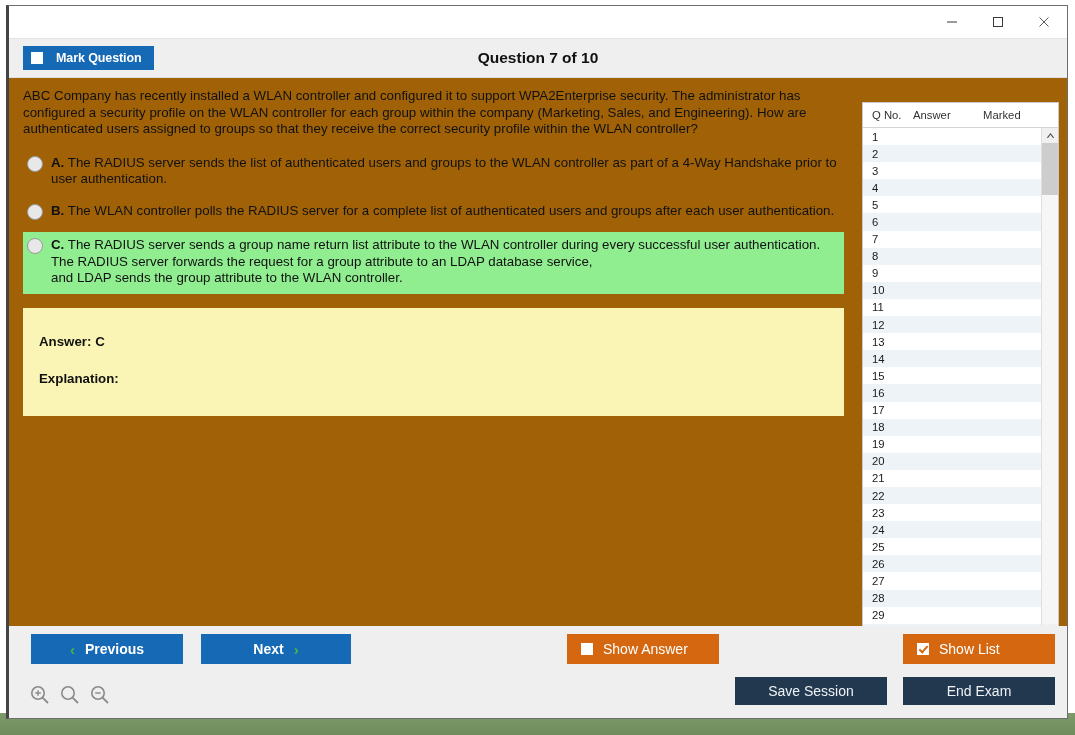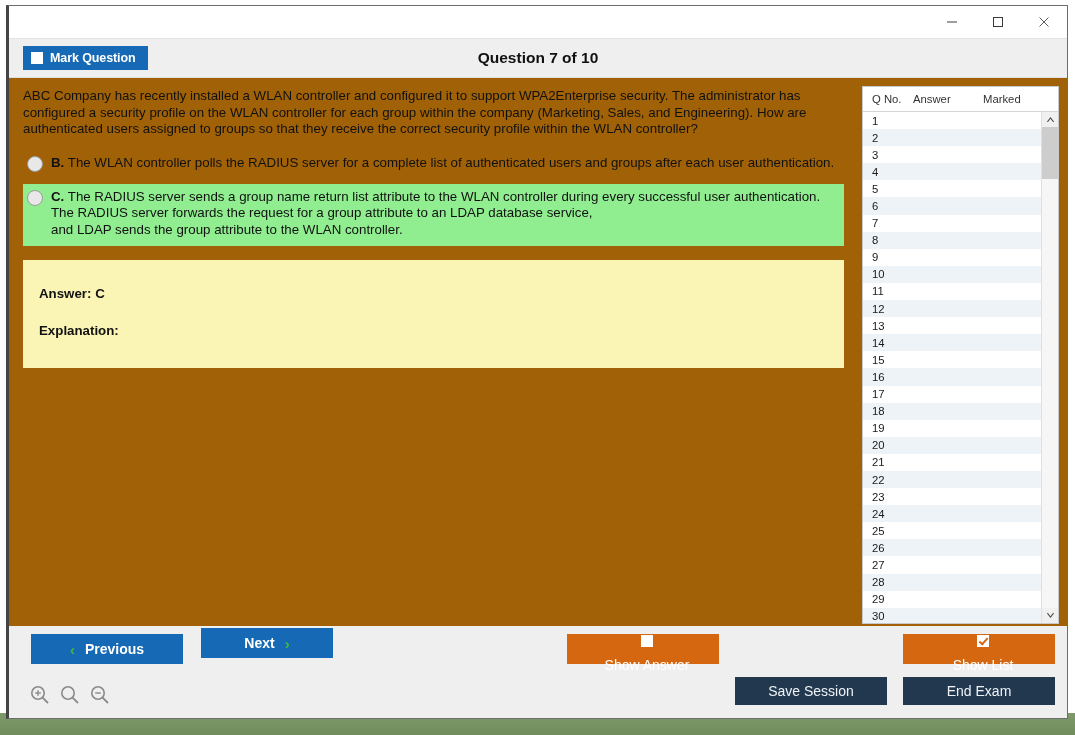--- a/index.html
+++ b/index.html
@@ -74,21 +74,21 @@
     border-bottom: 1px solid #e0e0e0;
   }
   .mark-btn {
     background: #1669b4;
     color: #ffffff;
     border: none;
     height: 24px;
     padding: 0 12px 0 8px;
     display: inline-flex;
     align-items: center;
-    gap: 7px;
+    gap: 13px;
     font-family: "Liberation Sans", sans-serif;
     font-size: 12.5px;
     font-weight: bold;
     cursor: pointer;
     letter-spacing: -0.1px;
   }
   .chk {
     width: 12px;
     height: 12px;
     background: #ffffff;
@@ -177,21 +177,21 @@
   }
   .answer-line:last-child { margin-bottom: 0; }
   
   .qlist {
     width: 197px;
     min-width: 197px;
     border-left: 1px solid #bfbfbf;
     display: flex;
     flex-direction: column;
     background: #ffffff;
-    margin: 8px 8px 0 6px;
+    margin: 24px 8px 0 6px;
     border: 1px solid #c9c9c9;
     box-sizing: border-box;
     height: 538px;
   }
   .qlist-head {
     display: flex;
     height: 24px;
     min-height: 24px;
     align-items: center;
     border-bottom: 1px solid #d5d5d5;
@@ -280,21 +280,20 @@
     color: #3fbb3f;
     font-size: 15px;
     font-weight: bold;
     line-height: 1;
   }
   .btn-orange {
     background: #d4670f;
     color: #ffffff;
     font-size: 14px;
     height: 30px;
-    flex-direction: column;
   }
   .btn-navy {
     background: #22384f;
     color: #eef2f6;
     font-size: 14px;
     height: 28px;
     justify-content: center;
   }
   .zoomrow {
     position: absolute;
@@ -347,20 +346,24 @@
       <div class="qtitle">Question 7 of 10</div>
     </div>
 
     <div class="body">
 
       <div class="content">
         <div class="qtext">ABC Company has recently installed a WLAN controller and configured it to support WPA2Enterprise security. The administrator has configured a security profile on the WLAN controller for each group within the company (Marketing, Sales, and Engineering). How are authenticated users assigned to groups so that they receive the correct security profile within the WLAN controller?</div>
         <div id="options-list">
             <div class="option">
               <span class="radio"></span>
+              <div><span class="opt-letter">A.</span><span> The RADIUS server sends the list of authenticated users and groups to the WLAN controller as part of a 4-Way Handshake prior to user authentication.</span></div>
+            </div>
+            <div class="option">
+              <span class="radio"></span>
               <div><span class="opt-letter">B.</span><span> The WLAN controller polls the RADIUS server for a complete list of authenticated users and groups after each user authentication.</span></div>
             </div>
             <div class="option correct">
               <span class="radio"></span>
               <div><span class="opt-letter">C.</span><span> The RADIUS server sends a group name return list attribute to the WLAN controller during every successful user authentication.<br>The RADIUS server forwards the request for a group attribute to an LDAP database service,<br>and LDAP sends the group attribute to the WLAN controller.</span></div>
             </div>
           </div>
 
         <div class="answer-box">
           <div class="answer-line">Answer: C</div>
@@ -546,21 +549,21 @@
       </div>
     </div>
 
     <div class="footer">
 
       <button class="btn btn-blue" style="left:22px; top:8px; width:152px;">
         <span class="chev">‹</span>
         <span>Previous</span>
       </button>
 
-      <button class="btn btn-blue" style="left:192px; top:2px; width:132px;">
+      <button class="btn btn-blue" style="left:192px; top:8px; width:150px;">
         <span>Next</span>
         <span class="chev">›</span>
       </button>
 
       <button class="btn btn-orange" style="left:558px; top:8px; width:152px; padding-left:14px; gap:10px;">
         <span class="chk"></span>
         <span>Show Answer</span>
       </button>
 
 

